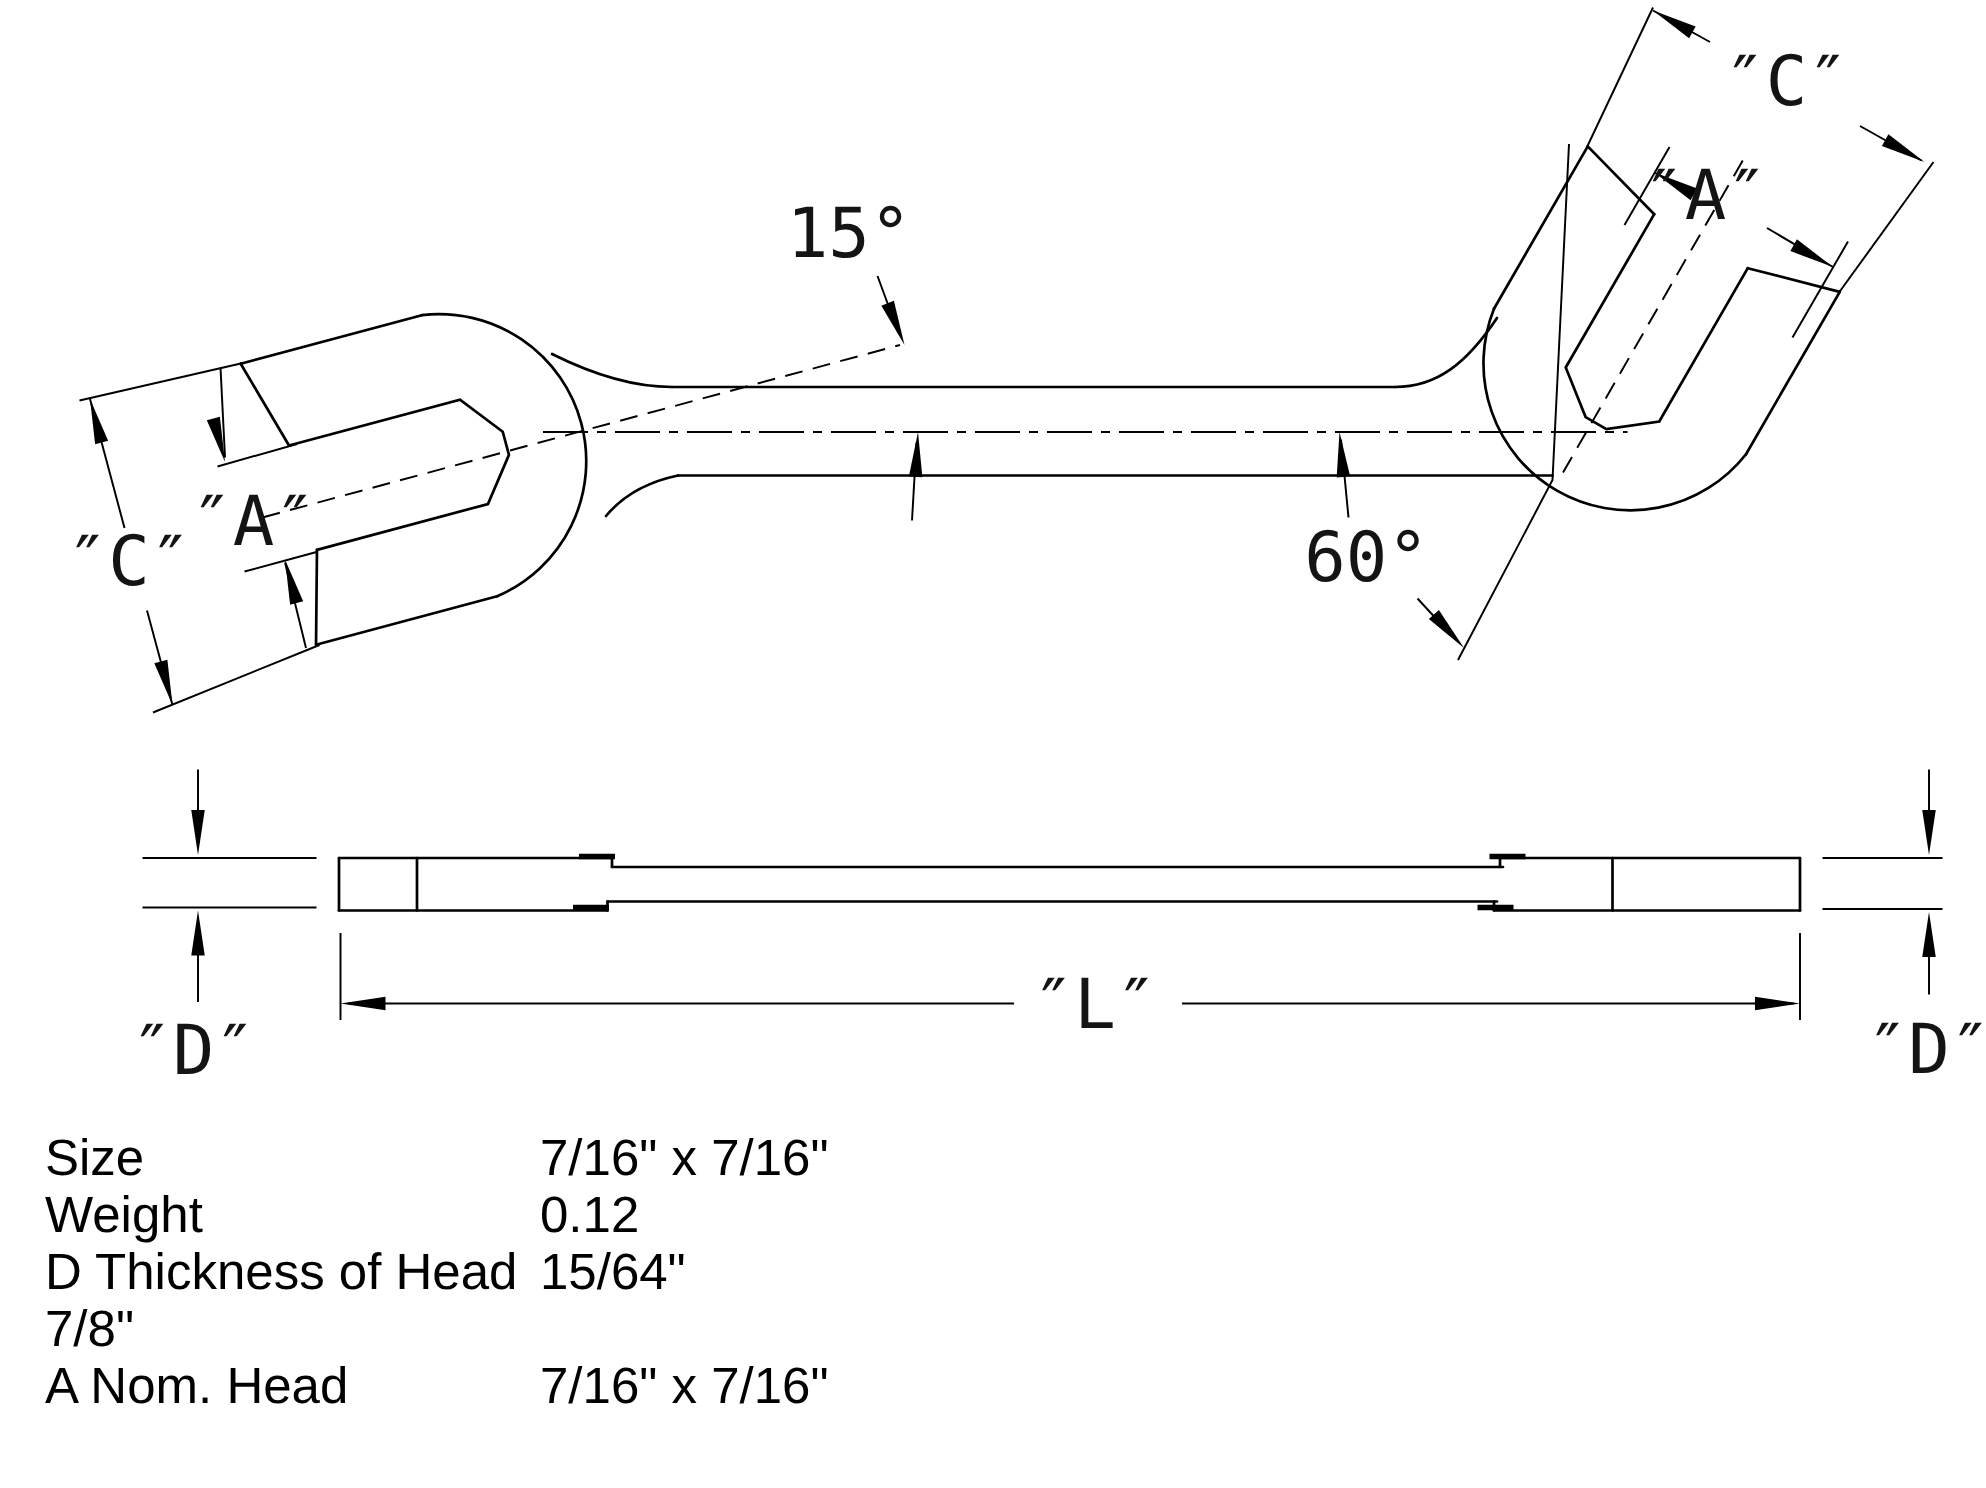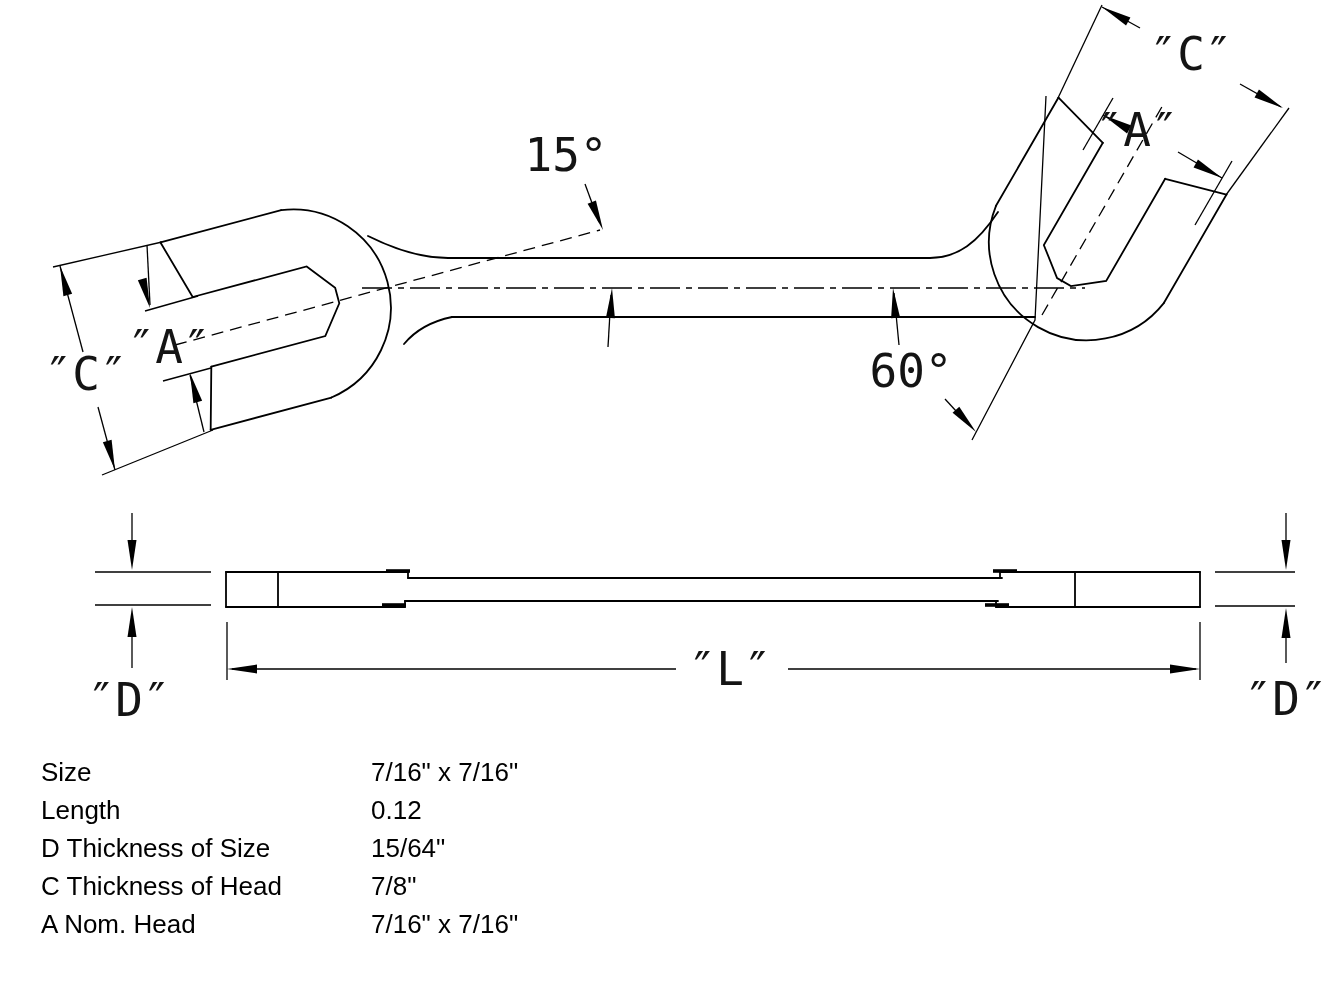--- a/index.html
+++ b/index.html
@@ -8,21 +8,21 @@
   .drawing{position:absolute;left:0;top:0;}
   svg .outline{stroke:#000;stroke-width:1.8;fill:none;stroke-linecap:round;}
   svg .dim{stroke:#000;stroke-width:1.3;fill:none;stroke-linecap:butt;}
   svg .dashed{stroke:#000;stroke-width:1.3;fill:none;stroke-dasharray:12,7;}
   svg .cline{stroke:#000;stroke-width:1.3;fill:none;stroke-dasharray:30,6,6,6;}
   svg .tick{stroke:#000;stroke-width:3.6;fill:none;}
   svg .arrowhead{fill:#000;stroke:none;}
   svg text.cad{font-family:"DejaVu Sans Mono",monospace;font-size:46px;fill:#141414;
                text-anchor:middle;}
   .spec-table{position:absolute;left:30px;top:753px;width:700px;color:#000;
-              font-size:26px;line-height:38px;margin-left:11px;}
+              font-size:34px;line-height:38px;}
   .spec-row{display:grid;grid-template-columns:330px auto;}
   .spec-label{white-space:nowrap;}
   .spec-value{white-space:nowrap;}
 </style>
 </head>
 <body>
 
 <div class="page">
 
   <svg class="drawing" width="1324" height="745" viewBox="0 0 1324 745" xmlns="http://www.w3.org/2000/svg">
@@ -165,29 +165,28 @@
       <text class="cad" x="1286" y="715">″D″</text>
     </g>
   </svg>
 
   <div class="spec-table">
     <div class="spec-row">
       <div class="spec-label">Size</div>
       <div class="spec-value">7/16" x 7/16"</div>
     </div>
     <div class="spec-row">
-      <div class="spec-label">Length</div>
+      <div class="spec-label">Weight</div>
       <div class="spec-value">0.12</div>
     </div>
     <div class="spec-row">
-      <div class="spec-label">D Thickness of Size</div>
+      <div class="spec-label">D Thickness of Head</div>
       <div class="spec-value">15/64"</div>
     </div>
     <div class="spec-row">
-      <div class="spec-label">C Thickness of Head</div>
       <div class="spec-value">7/8"</div>
     </div>
     <div class="spec-row">
       <div class="spec-label">A Nom. Head</div>
       <div class="spec-value">7/16" x 7/16"</div>
     </div>
   </div>
 
 </div>
 

